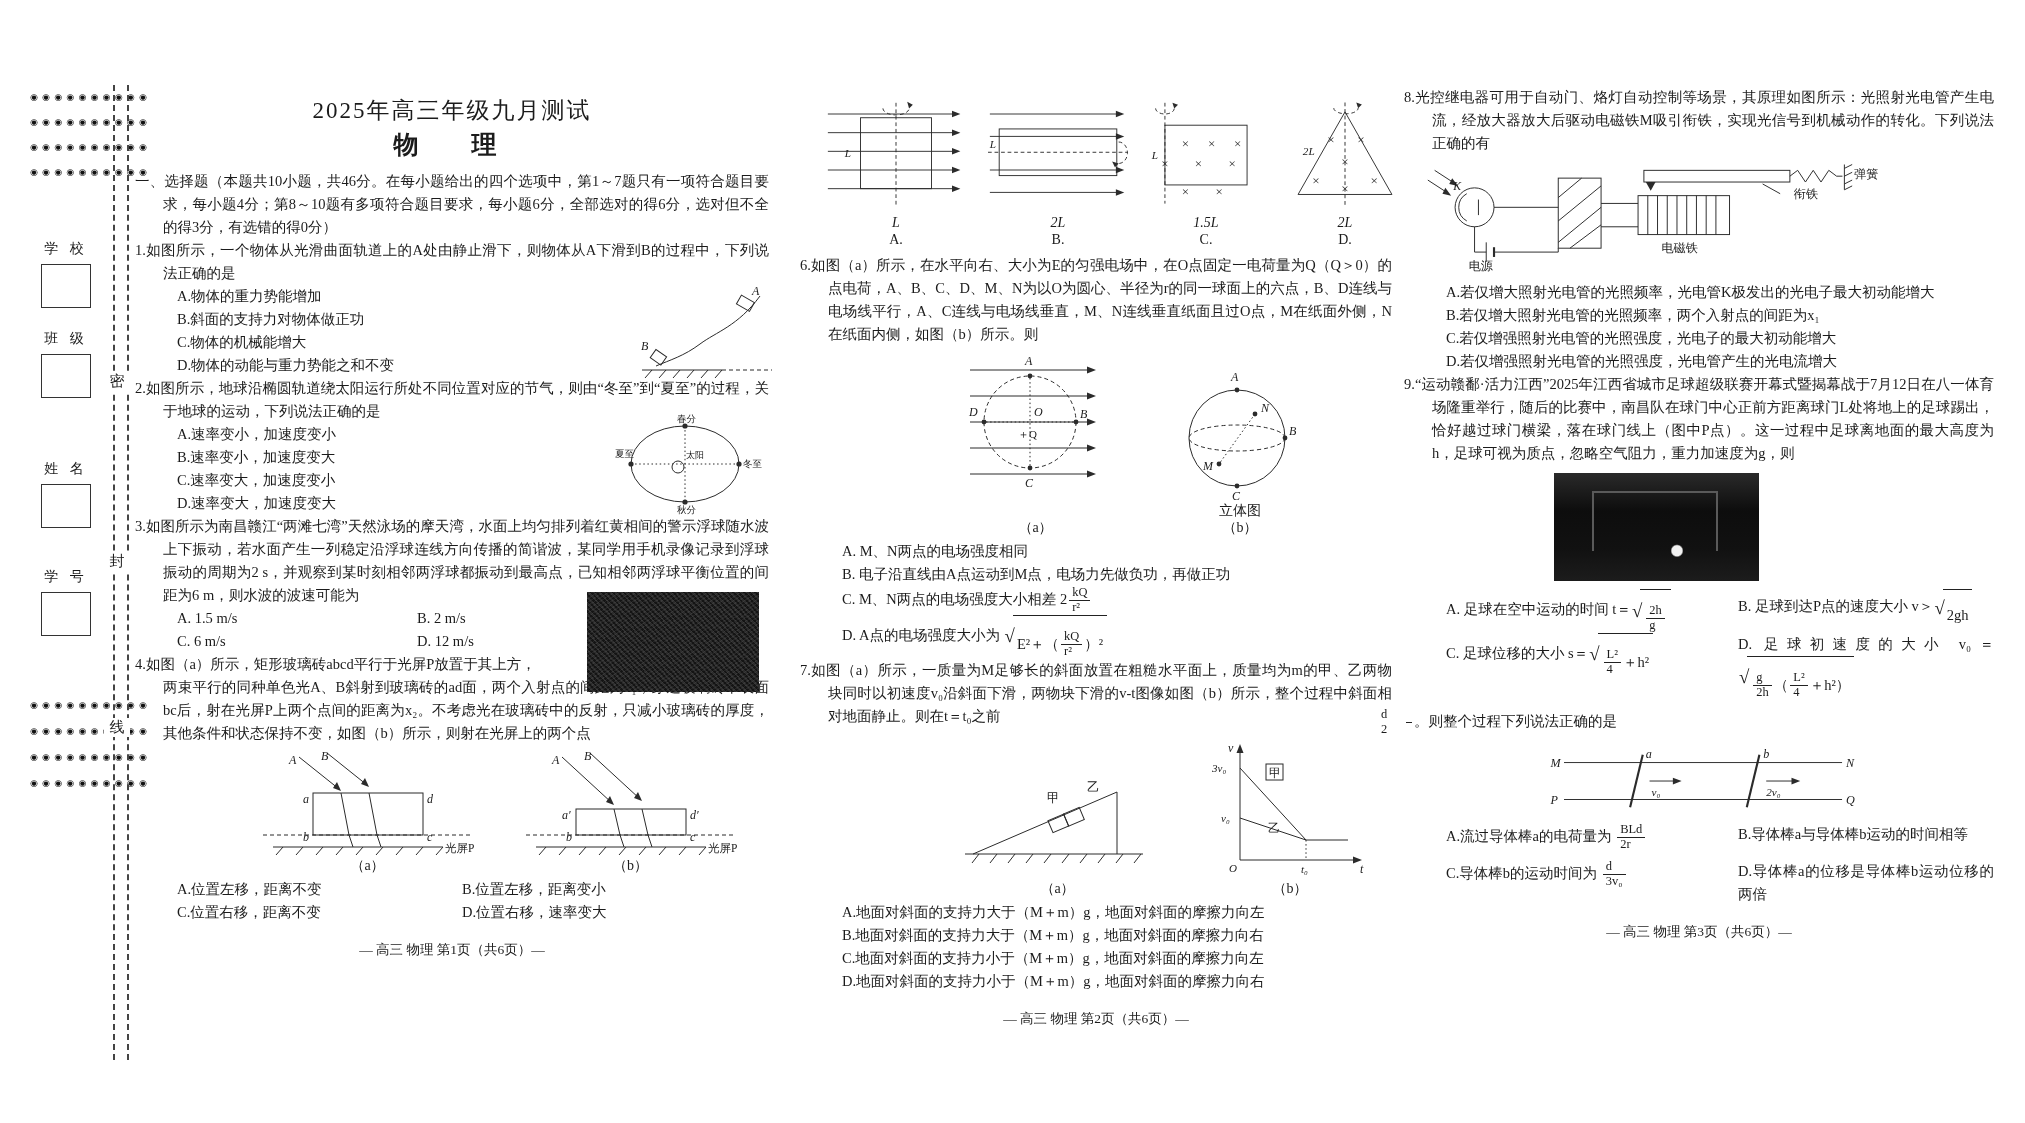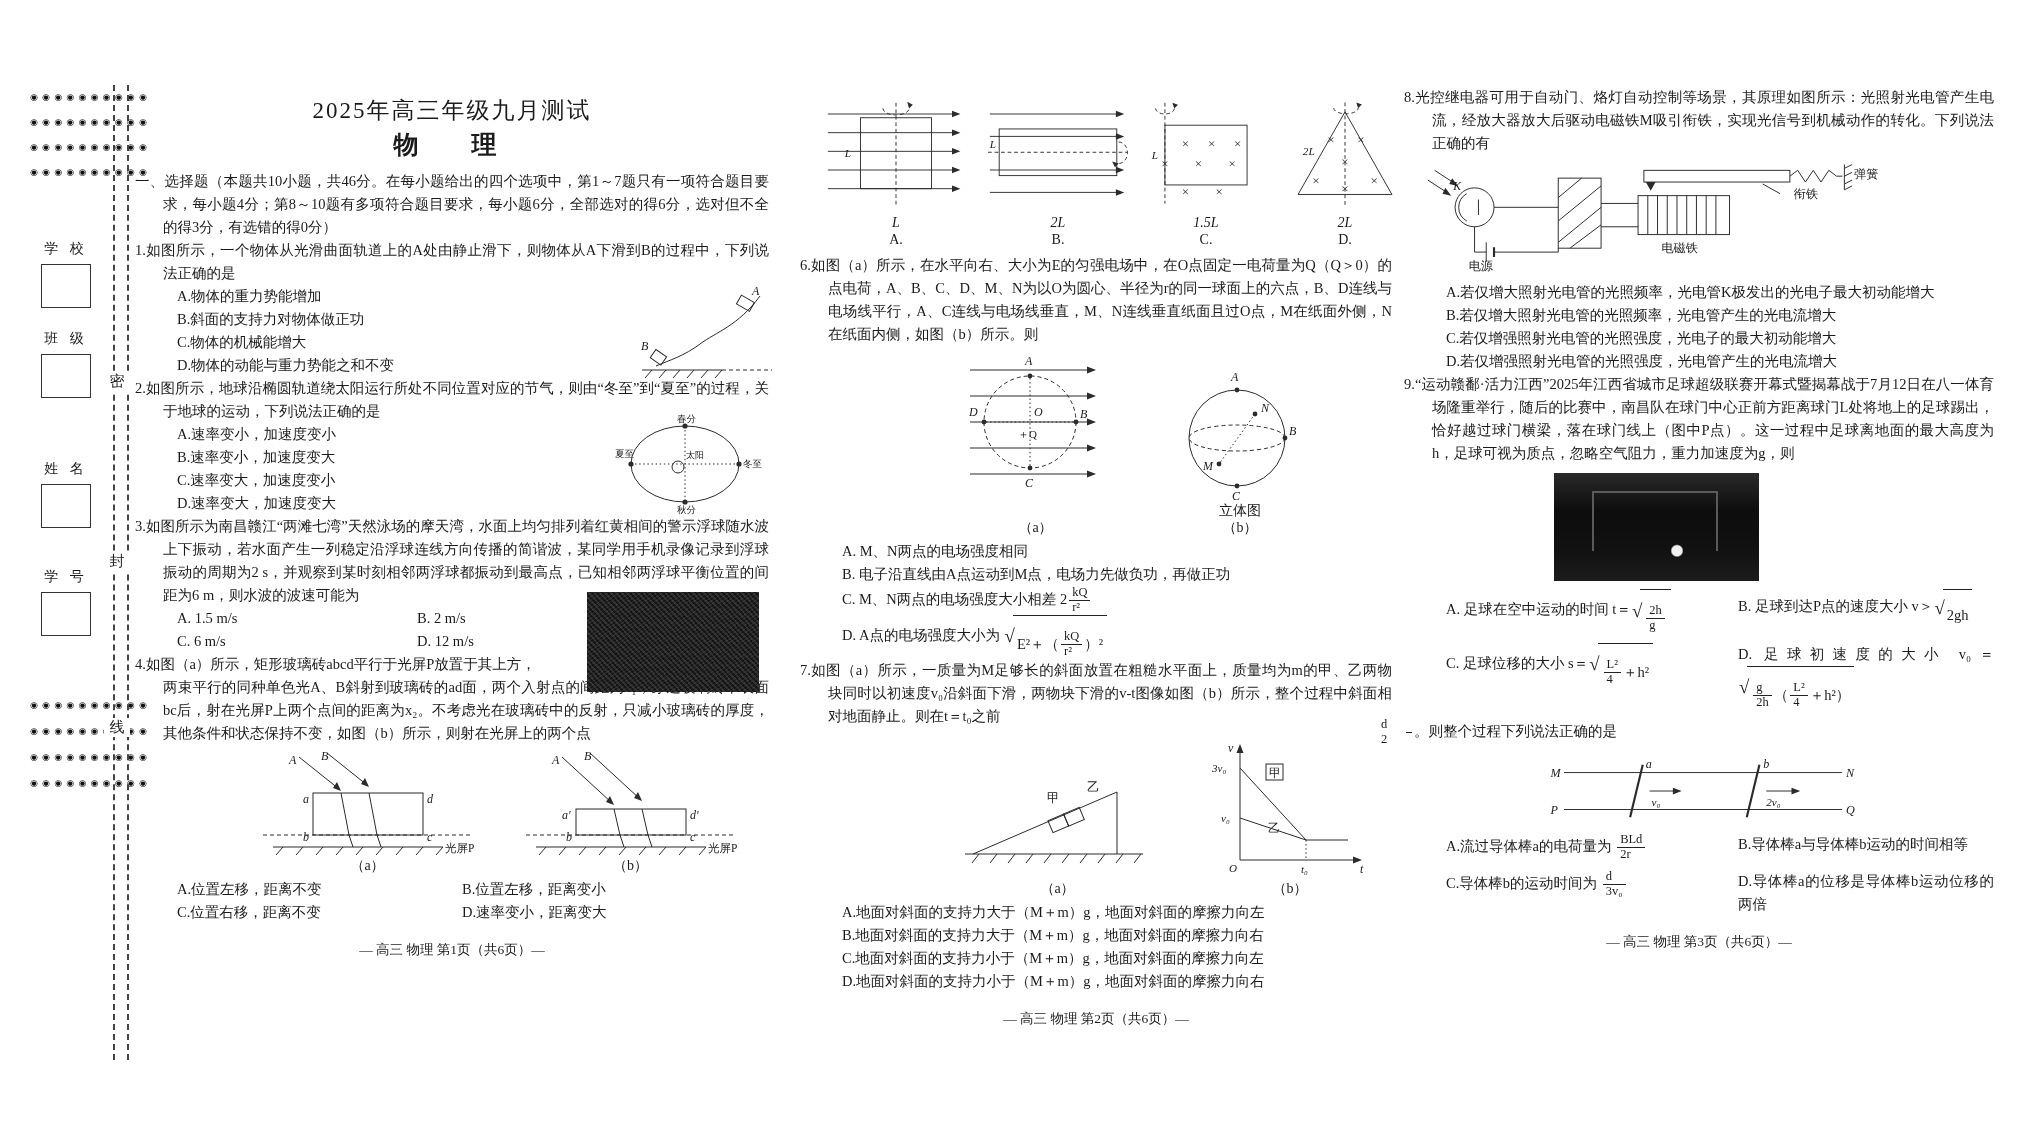--- a/index.html
+++ b/index.html
@@ -201,21 +201,21 @@
             <path class="s" d="M28 96l-7 8M48 96l-7 8M68 96l-7 8M88 96l-7 8M108 96l-7 8M128 96l-7 8M148 96l-7 8M168 96l-7 8M188 96l-7 8"></path>
             <text x="190" y="101" font-size="11.5">光屏P</text>
           </svg>
           <div class="cap">（b）</div>
         </div>
       </div>
       <div class="optgrid g2b">
         <div>A.位置左移，距离不变</div>
         <div>B.位置左移，距离变小</div>
         <div>C.位置右移，距离不变</div>
-        <div>D.速率变小，距离变大</div>
+        <div>D.位置右移，速率变大</div>
       </div>
     </div>
 
     <div class="footer">— 高三 物理 第1页（共6页）—</div>
   </section>
 
   <section class="col" id="col2" style="left:800px;top:86px;width:592px">
 
     <div class="figrow" style="margin:12px 0 6px 26px;gap:22px">
       <div class="figblk">
@@ -453,33 +453,33 @@
           <path class="f" d="M230 18l10 0 -5 9z"></path>
           <line class="s" x1="368" y1="30" x2="350" y2="20"></line>
           <text x="382" y="34" font-size="12.5">衔铁</text>
           <polyline class="s" points="378,12 386,6 394,18 402,6 410,18 418,6 426,12 432,12"></polyline>
           <line class="s" x1="434" y1="0" x2="434" y2="26"></line>
           <path class="s" d="M434 4l8 -4M434 12l8 -4M434 20l8 -4M434 26l8 -4"></path>
           <text x="444" y="14" font-size="12.5">弹簧</text>
         </svg>
       </div>
       <div class="opt">A.若仅增大照射光电管的光照频率，光电管K极发出的光电子最大初动能增大</div>
-      <div class="opt">B.若仅增大照射光电管的光照频率，光电管产生的光电流增大</div>
+      <div class="opt">B.若仅增大照射光电管的光照频率，两个入射点的间距为x₁</div>
       <div class="opt">C.若仅增强照射光电管的光照强度，光电子的最大初动能增大</div>
       <div class="opt">D.若仅增强照射光电管的光照强度，光电管产生的光电流增大</div>
     </div>
 
     <div>
       <p class="stem">9.“运动赣鄱·活力江西”2025年江西省城市足球超级联赛开幕式暨揭幕战于7月12日在八一体育场隆重举行，随后的比赛中，南昌队在球门中心正前方距离球门L处将地上的足球踢出，恰好越过球门横梁，落在球门线上（图中P点）。这一过程中足球离地面的最大高度为h，足球可视为质点，忽略空气阻力，重力加速度为g，则</p>
       <div class="photo" style="position:relative;width:205px;height:108px;margin:8px 0 8px 150px">
         <span class="post" style="left:38px;top:18px;width:2px;height:60px"></span>
         <span class="post" style="left:162px;top:18px;width:2px;height:60px"></span>
         <span class="post" style="left:38px;top:18px;width:126px;height:2px"></span>
       </div>
-      <div class="optgrid g2c" style="row-gap:10px">
+      <div class="optgrid g2c" style="">
         <div>
           <span>A. 足球在空中运动的时间 t＝</span><span class="sqrt">
               <span class="sg">√</span>
               <span class="rd">
                 <span class="frac">
                   <span class="fn">2h</span>
                   <span class="fd">g</span>
                 </span>
               </span>
             </span>

